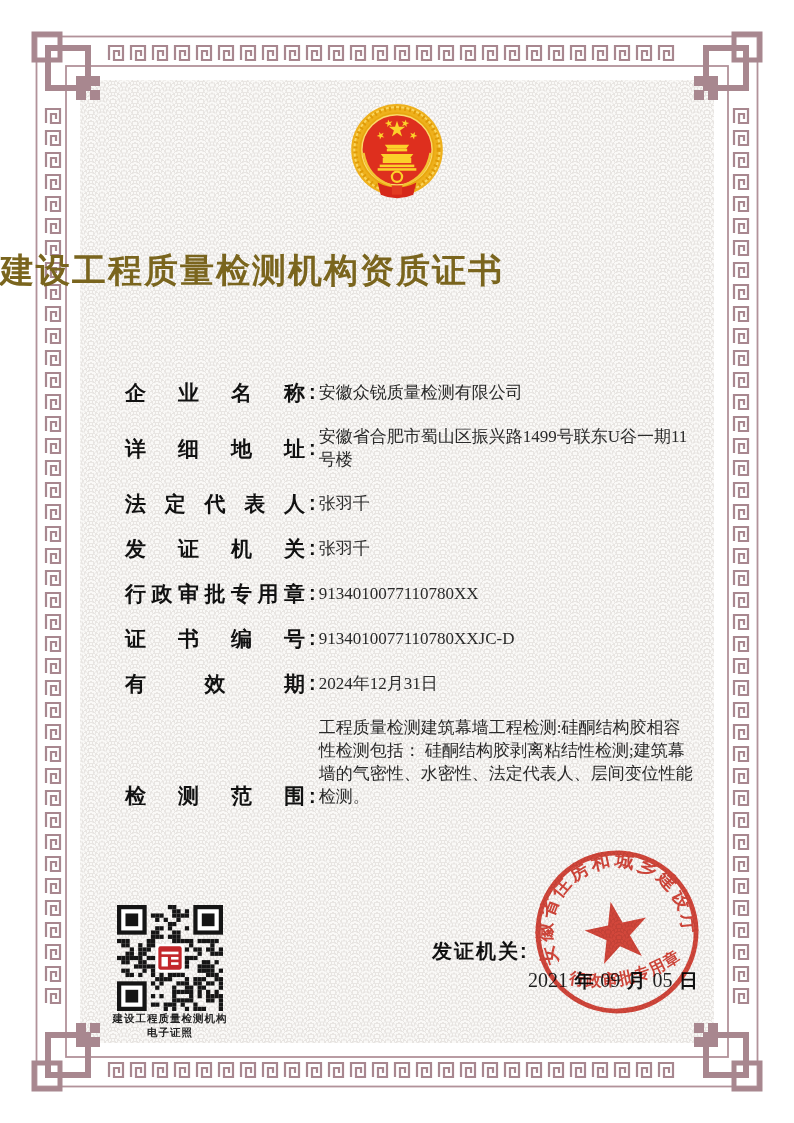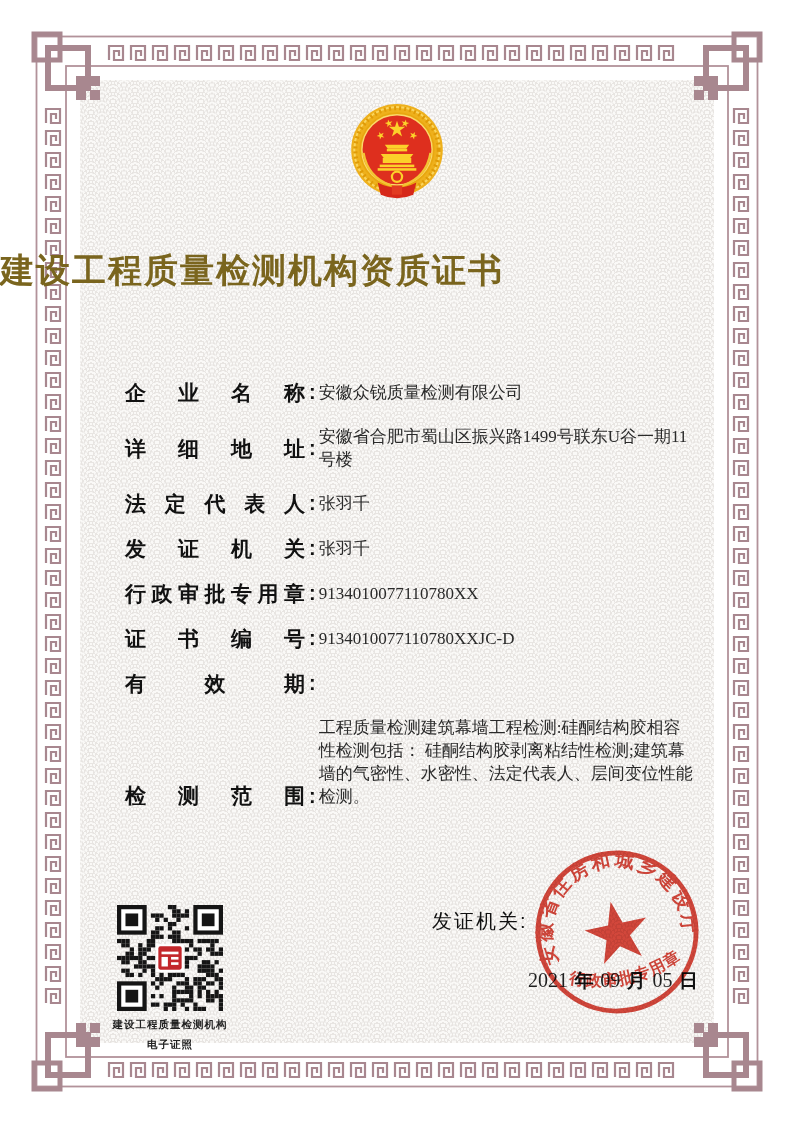--- a/index.html
+++ b/index.html
@@ -31,25 +31,25 @@
     text-align:justify;text-align-last:justify;
   }
   .fcolon{font-weight:bold;font-size:20px;color:#111111;margin:0 3px 0 4px;line-height:23px;}
   .fvalue{
     flex:1;font-family:"Liberation Serif","DejaVu Serif",serif;font-size:17px;line-height:23px;
     color:#2a2a2a;word-break:break-all;
   }
   .qr-block{position:absolute;left:92px;top:905px;width:156px;}
   .qr{display:block;margin:0 auto;width:106px;height:106px;}
   .qr-caption{
-    margin-top:7px;text-align:center;font-family:"Liberation Serif","DejaVu Serif",serif;
+    margin-top:1px;text-align:center;font-family:"Liberation Serif","DejaVu Serif",serif;
     font-weight:bold;font-size:10.5px;letter-spacing:1px;color:#222222;line-height:13px;
   }
   .issuer-label{
-    position:absolute;left:432px;top:908px;font-weight:normal;font-size:20px;
+    position:absolute;left:432px;top:938px;font-weight:bold;font-size:20px;
     letter-spacing:2px;color:#111111;
   }
   .issue-date{
     position:absolute;left:528px;top:968px;width:170px;display:flex;
     justify-content:space-between;align-items:baseline;
   }
   .issue-date .num{font-family:"Liberation Serif","DejaVu Serif",serif;font-size:20px;color:#1f1f1f;}
   .issue-date .unit{font-weight:bold;font-size:19px;color:#111111;}
   .seal{position:absolute;left:522px;top:842px;width:190px;height:182px;mix-blend-mode:multiply;opacity:.92;}
 </style>
@@ -279,20 +279,21 @@
       <span class="fvalue">9134010077110780XX</span>
     </div>
     <div class="frow">
       <span class="flabel">证书编号</span>
       <span class="fcolon">:</span>
       <span class="fvalue">9134010077110780XXJC-D</span>
     </div>
     <div class="frow">
       <span class="flabel">有效期</span>
       <span class="fcolon">:</span>
+      <span class="fvalue">2024年12月31日</span>
     </div>
     <div class="frow align-top">
       <span class="flabel">检测范围</span>
       <span class="fcolon">:</span>
       <span class="fvalue">工程质量检测建筑幕墙工程检测:硅酮结构胶相容性检测包括： 硅酮结构胶剥离粘结性检测;建筑幕墙的气密性、水密性、法定代表人、层间变位性能检测。</span>
     </div>
   </div>
 
   <div class="qr-block">
     <svg class="qr" viewBox="0 0 100 100" aria-hidden="true">

